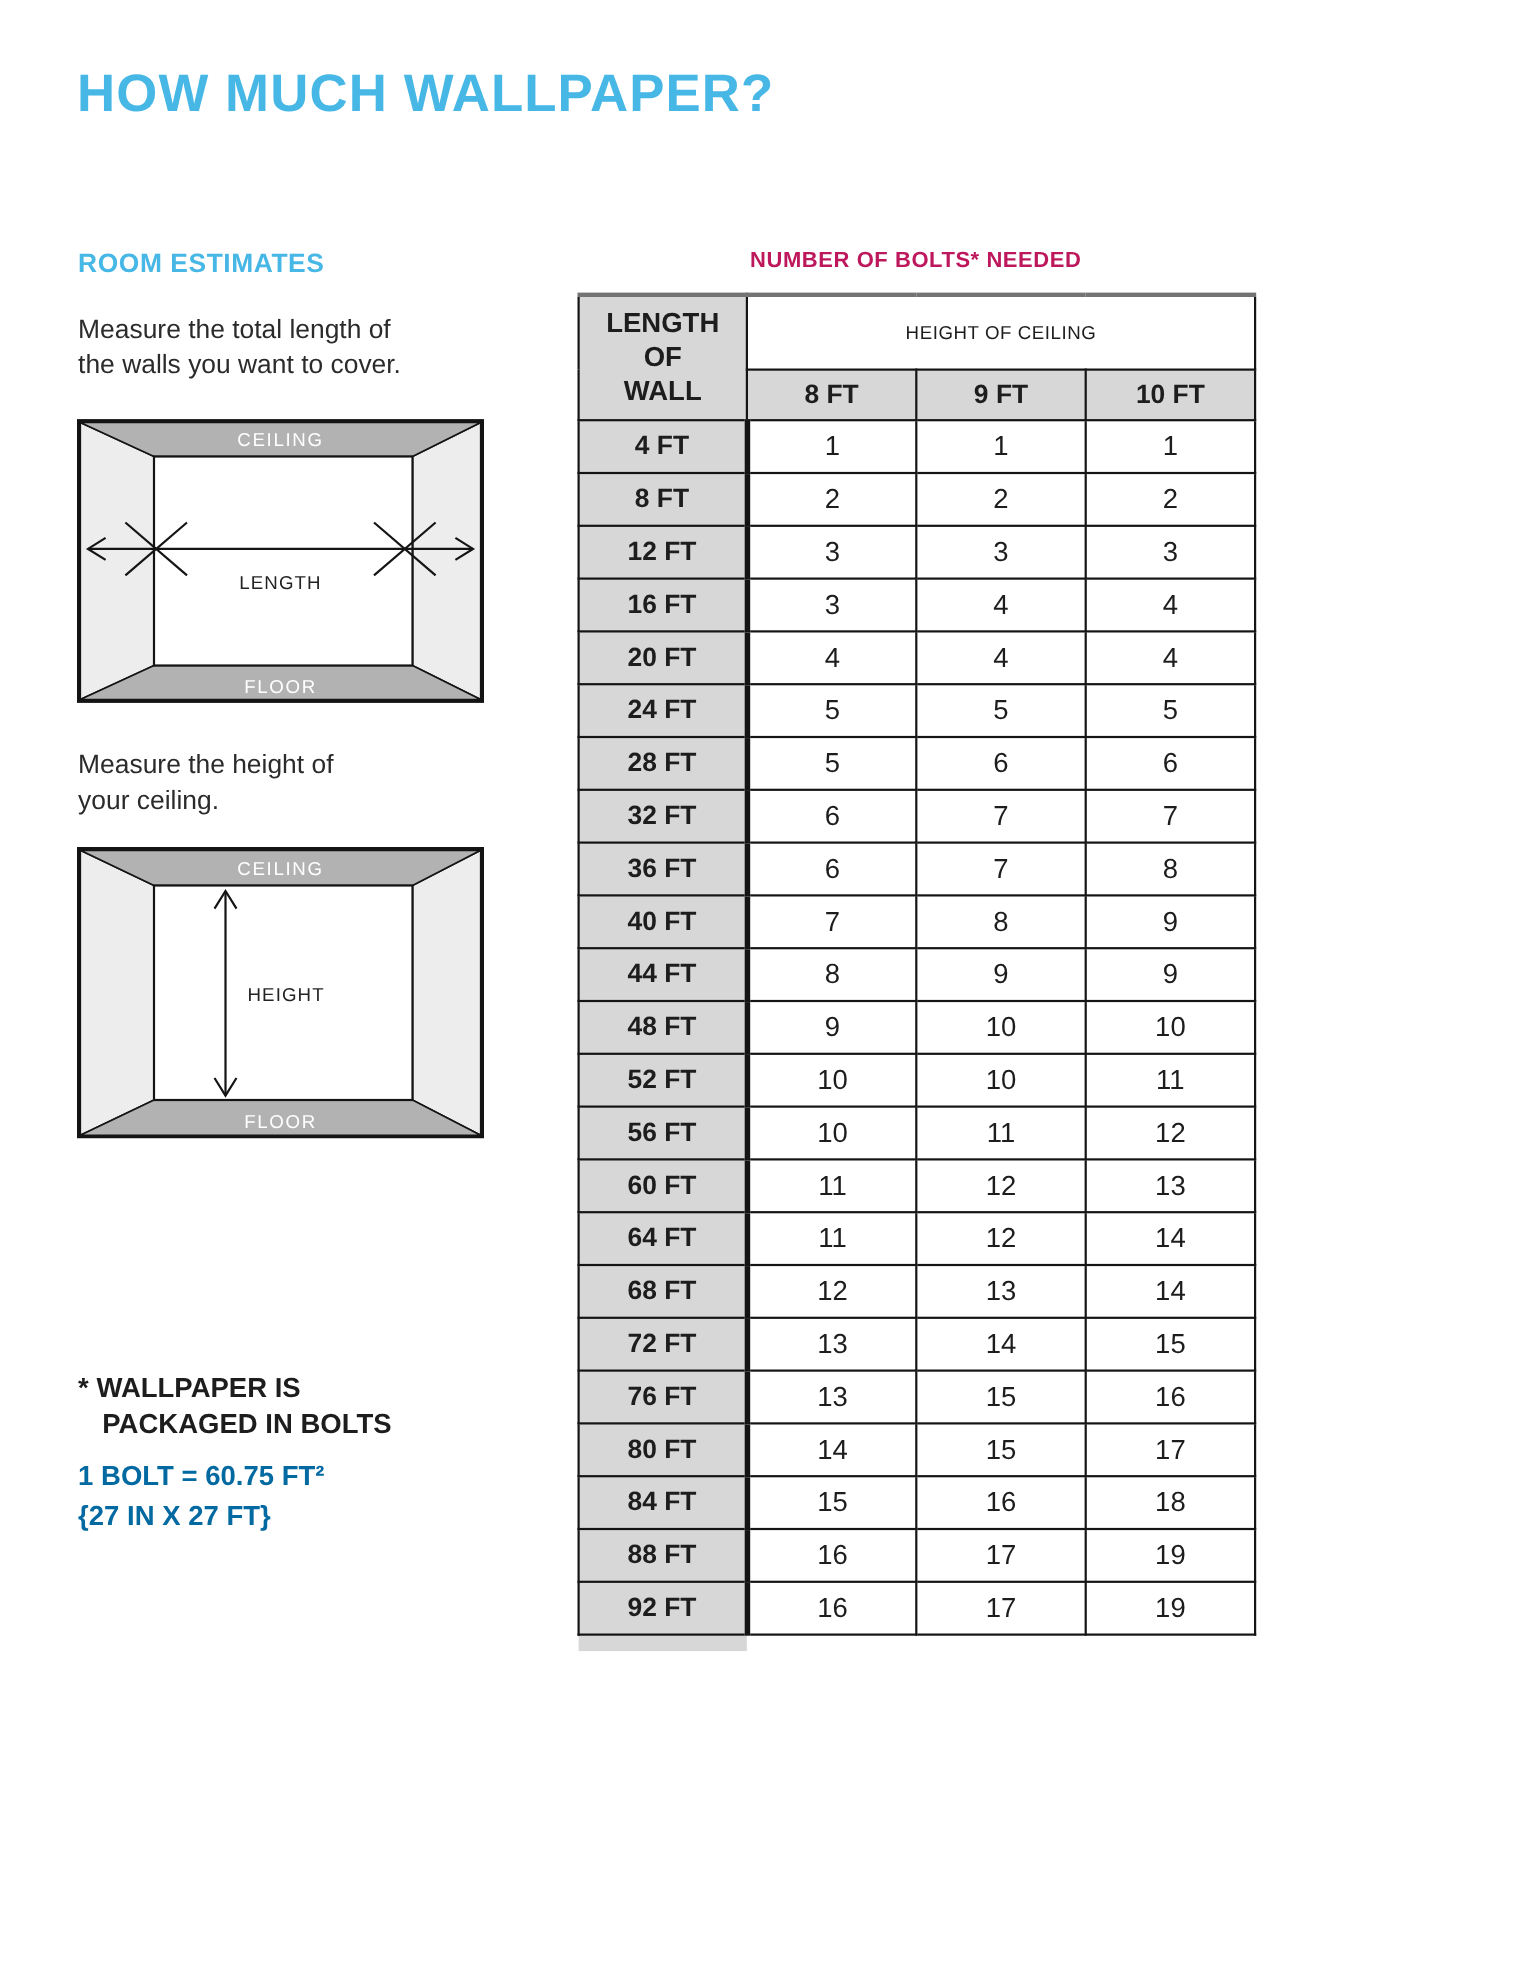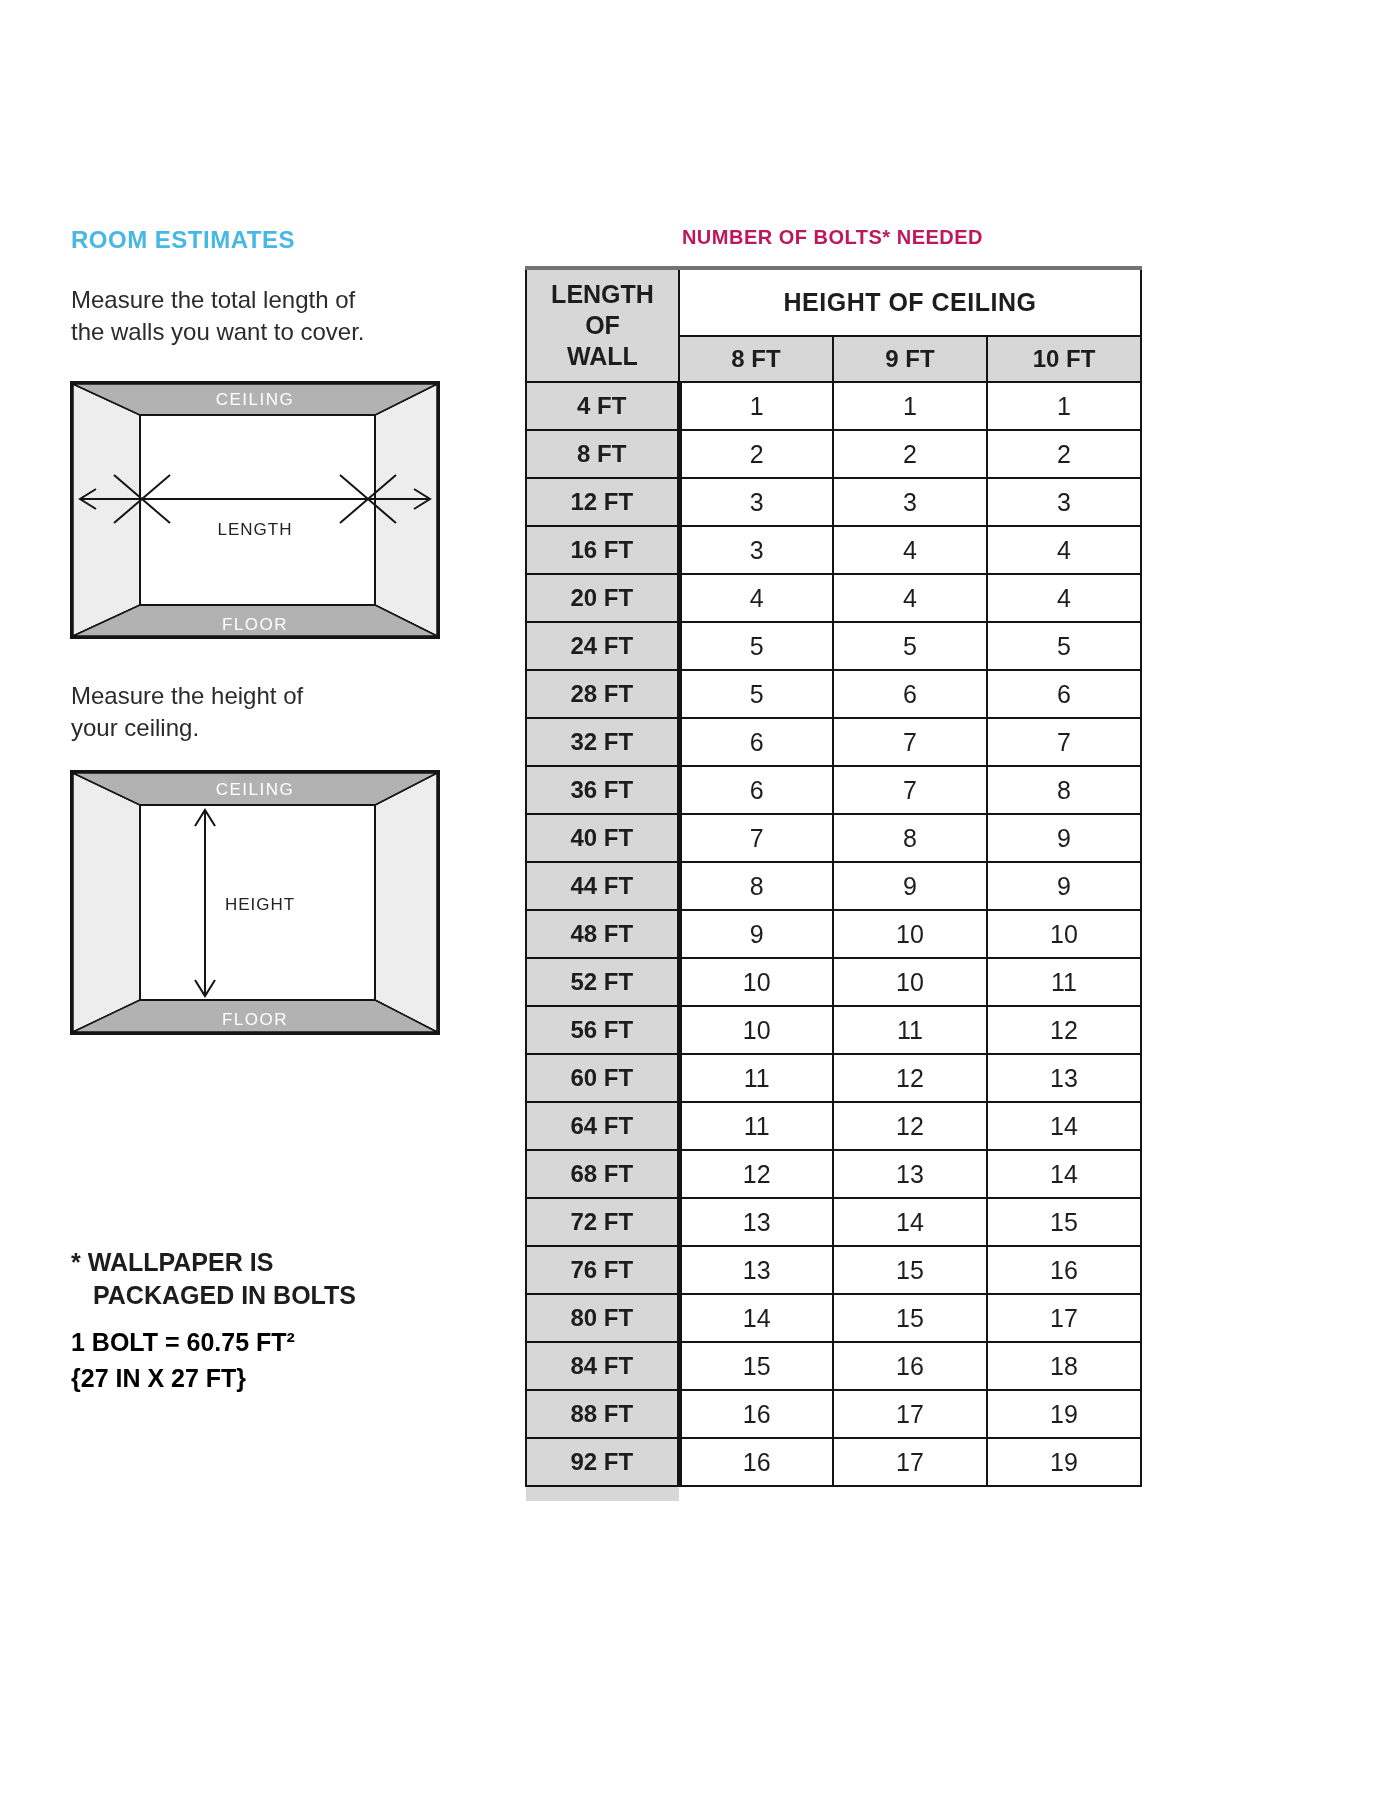--- a/index.html
+++ b/index.html
@@ -15,45 +15,46 @@
   .step2 { top:680px; width:260px; }
   .step3 { top:1072px; width:345px; }
 
   .d1 { position:absolute; left:70px; top:381px; width:370px; height:258px; }
   .d2 { position:absolute; left:70px; top:770px; width:370px; height:265px; }
   .band-label { font-family:"Liberation Sans",sans-serif; font-size:17px; fill:#ffffff; letter-spacing:1.5px; }
   .dim-label { font-family:"Liberation Sans",sans-serif; font-size:17px; fill:#232323; letter-spacing:1px; }
 
   .footnote { position:absolute; left:71px; top:1246px; font-size:25px; font-weight:700; color:#1d1d1d; line-height:1.3; }
   .footnote .line2 { padding-left:22px; }
-  .bolt-info { position:absolute; left:71px; font-size:25px; font-weight:700; color:#000000; }
+  .bolt-info { position:absolute; left:71px; font-size:25px; font-weight:700; color:#0369a1; }
   .bolt1 { top:1328px; }
   .bolt2 { top:1364px; }
 
   .table-title { position:absolute; left:525px; top:226px; width:615px; text-align:center; font-size:20px; font-weight:700; color:#be185d; letter-spacing:.5px; }
 
   .bolts-table { position:absolute; left:525px; top:266px; width:615px; border-collapse:collapse; table-layout:fixed; border-top:4px solid #737373; }
   .bolts-table col.c0 { width:153px; }
   .bolts-table col.c1, .bolts-table col.c2, .bolts-table col.c3 { width:154px; }
   .bolts-table th, .bolts-table td { border:2px solid #141414; text-align:center; vertical-align:middle; color:#1d1d1d; }
   .corner { background:#d7d7d7; font-size:25px; font-weight:700; border-right-width:5px; }
   .corner-inner { display:inline-block; width:112px; line-height:1.25; }
-  .group { background:#ffffff; height:68px; font-size:25px; font-weight:700; letter-spacing:.5px;margin-left:26px; }
+  .group { background:#ffffff; height:68px; font-size:17px; font-weight:400; letter-spacing:.5px;margin-left:26px; }
   .colh { background:#d7d7d7; height:46px; font-size:24px; font-weight:700; }
   .bolts-table tbody th.rowh { background:#d7d7d7; font-size:24px; font-weight:700; border-right-width:5px; height:48px;margin-left:33px; }
   .bolts-table tbody td { font-size:25px; font-weight:400; background:#ffffff; }
   .bolts-table tfoot td { border:none; height:15px; }
   .foot-grey { background:#d7d7d7; }
   .foot-white { background:#ffffff; }
 </style>
 </head>
 <body>
 
 <div class="page">
 
+  <h1 class="title">HOW MUCH WALLPAPER?</h1>
 
   <h2 class="section-title">ROOM ESTIMATES</h2>
   <p class="step step1">Measure the total length of the walls you want to cover.</p>
 
   <svg class="d1" viewBox="0 0 370 258" aria-hidden="true">
     <rect x="1.5" y="1.5" width="367" height="255" fill="#ffffff" stroke="#141414" stroke-width="3"></rect>
     <polygon points="3,3 70,34 70,224 3,255" fill="#ededed" stroke="#141414" stroke-width="1.5"></polygon>
     <polygon points="367,3 305,34 305,224 367,255" fill="#ededed" stroke="#141414" stroke-width="1.5"></polygon>
     <polygon points="3,3 367,3 305,34 70,34" fill="#b2b2b2" stroke="#141414" stroke-width="1.5"></polygon>
     <polygon points="3,255 367,255 305,224 70,224" fill="#b2b2b2" stroke="#141414" stroke-width="1.5"></polygon>

